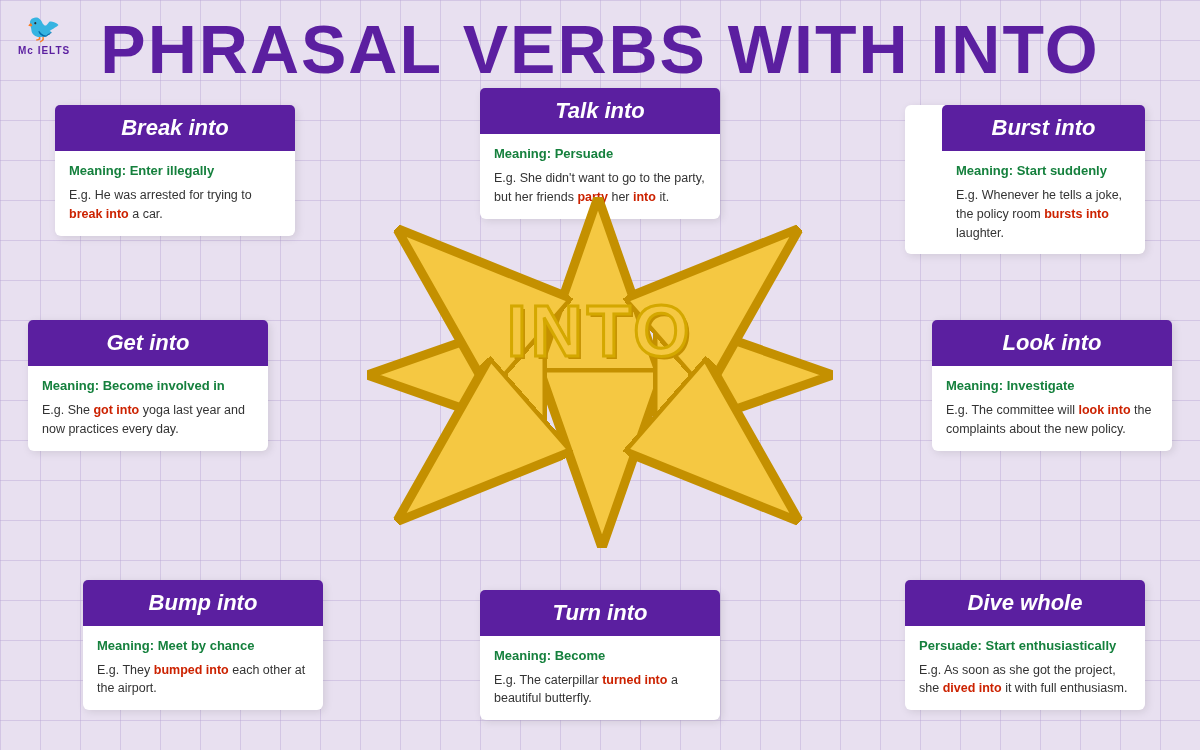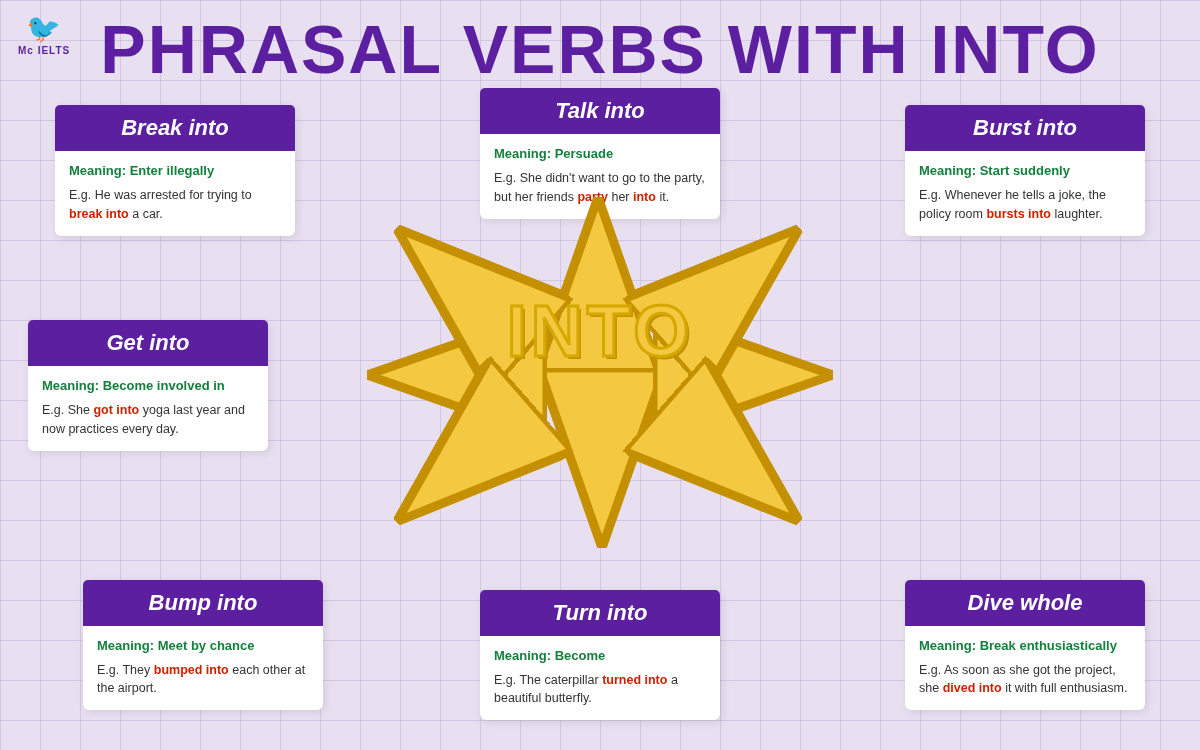--- a/index.html
+++ b/index.html
@@ -146,20 +146,21 @@
     
     #card-talk {
       top: 88px;
       left: 480px;
     }
 
     
     #card-burst {
       top: 105px;
       right: 55px;
+      padding-left: 37px;
     }
 
     
     #card-get {
       top: 320px;
       left: 28px;
     }
 
     
     #card-look {
@@ -268,20 +269,31 @@
       <span class="card-header-text">Get into</span>
     </div>
     <div class="card-body">
       <div class="card-meaning">Meaning: Become involved in</div>
       <div class="card-example">
         <span>E.g. She </span><span class="highlight">got into</span><span> yoga last year and now practices every day.</span>
       </div>
     </div>
   </div>
 
+  <div class="card" id="card-look">
+    <div class="card-header">
+      <span class="card-header-text">Look into</span>
+    </div>
+    <div class="card-body">
+      <div class="card-meaning">Meaning: Investigate</div>
+      <div class="card-example">
+        <span>E.g. The committee will </span><span class="highlight">look into</span><span> the complaints about the new policy.</span>
+      </div>
+    </div>
+  </div>
 
   <div class="card" id="card-bump">
     <div class="card-header">
       <span class="card-header-text">Bump into</span>
     </div>
     <div class="card-body">
       <div class="card-meaning">Meaning: Meet by chance</div>
       <div class="card-example">
         <span>E.g. They </span><span class="highlight">bumped into</span><span> each other at the airport.</span>
       </div>
@@ -298,20 +310,20 @@
         <span>E.g. The caterpillar </span><span class="highlight">turned into</span><span> a beautiful butterfly.</span>
       </div>
     </div>
   </div>
 
   <div class="card" id="card-dive">
     <div class="card-header">
       <span class="card-header-text">Dive whole</span>
     </div>
     <div class="card-body">
-      <div class="card-meaning">Meaning: Break enthusiastically</div>
+      <div class="card-meaning">Persuade: Start enthusiastically</div>
       <div class="card-example">
         <span>E.g. As soon as she got the project, she </span><span class="highlight">dived into</span><span> it with full enthusiasm.</span>
       </div>
     </div>
   </div>
 
 </div>
 
 </body></html>

